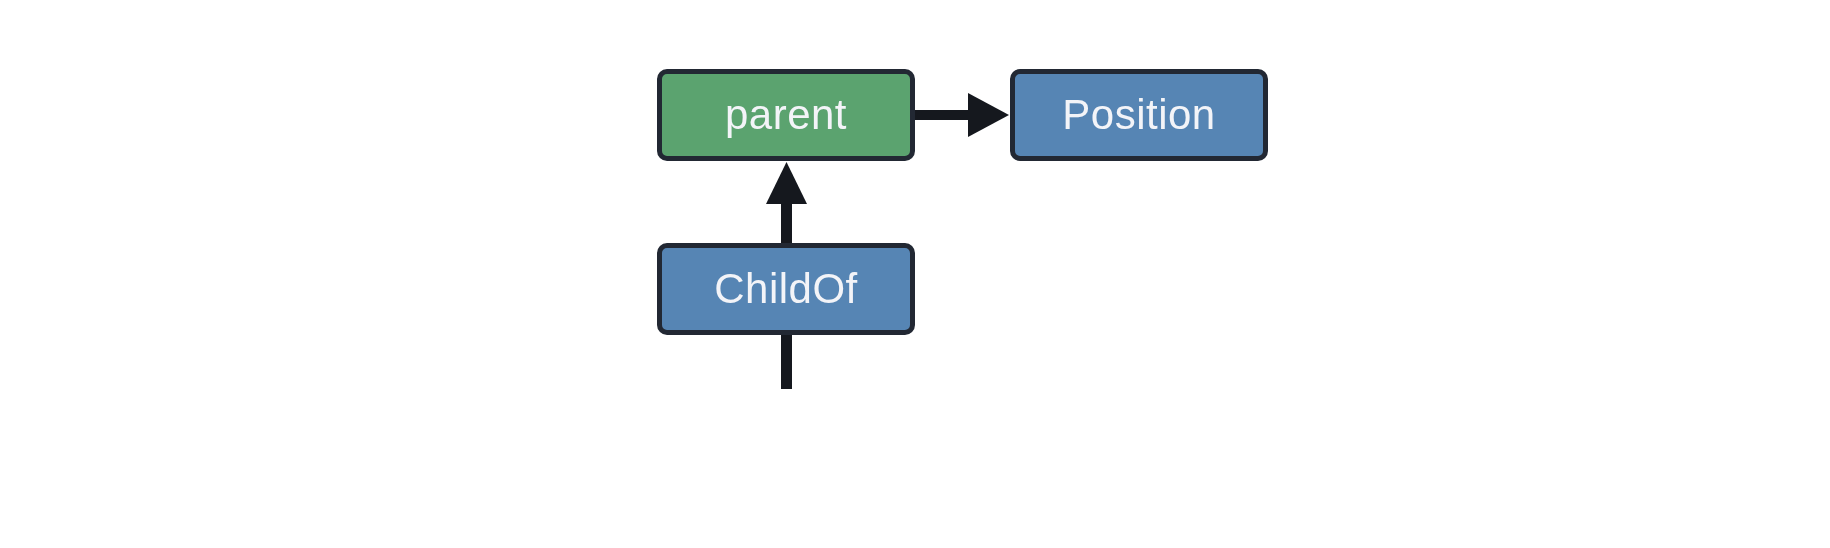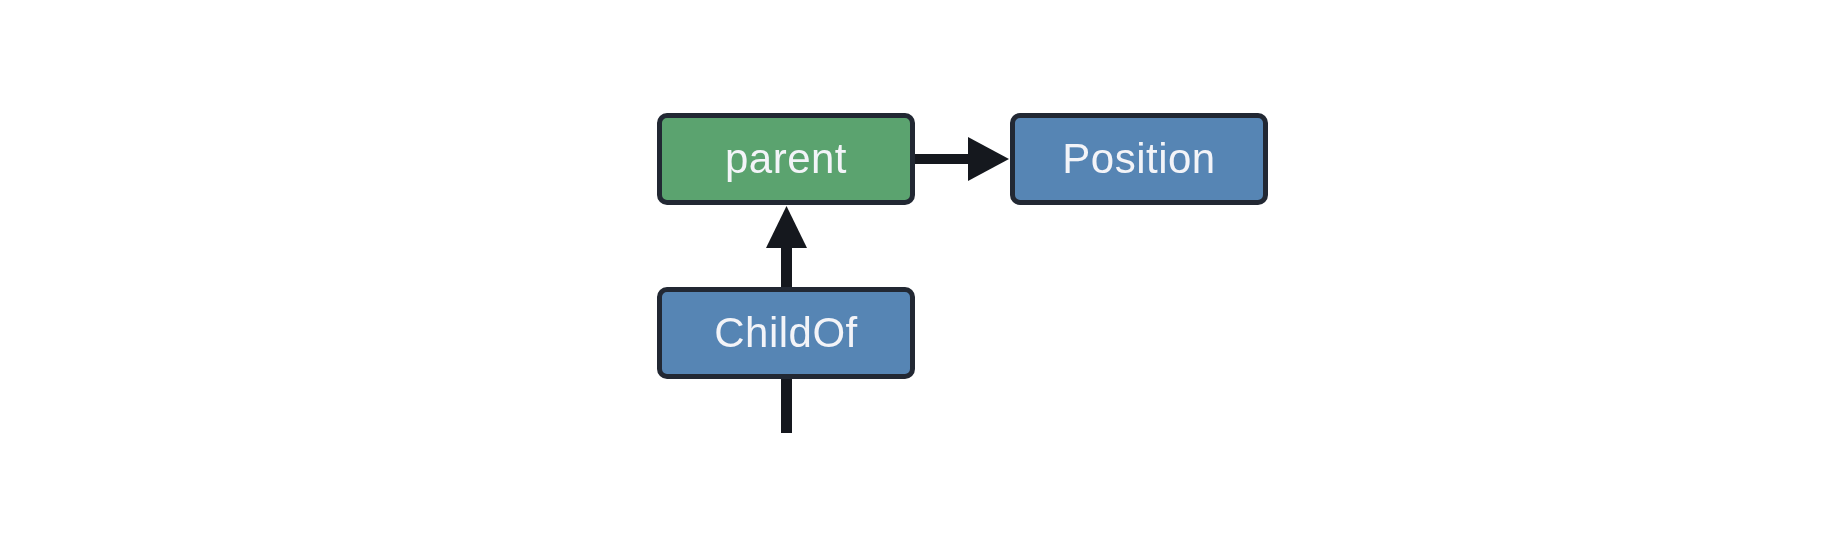--- a/index.html
+++ b/index.html
@@ -7,21 +7,20 @@
     padding: 0;
     background: #ffffff;
   }
   .stage {
     position: relative;
     width: 1830px;
     height: 404px;
     background: #ffffff;
     font-family: "Liberation Sans", sans-serif;
     overflow: hidden;
-    margin-top: 44px;
   }
   .edges-layer {
     position: absolute;
     left: 0;
     top: 0;
     width: 1830px;
     height: 548px;
     pointer-events: none;
   }
   .edges-layer .edge-shape {

